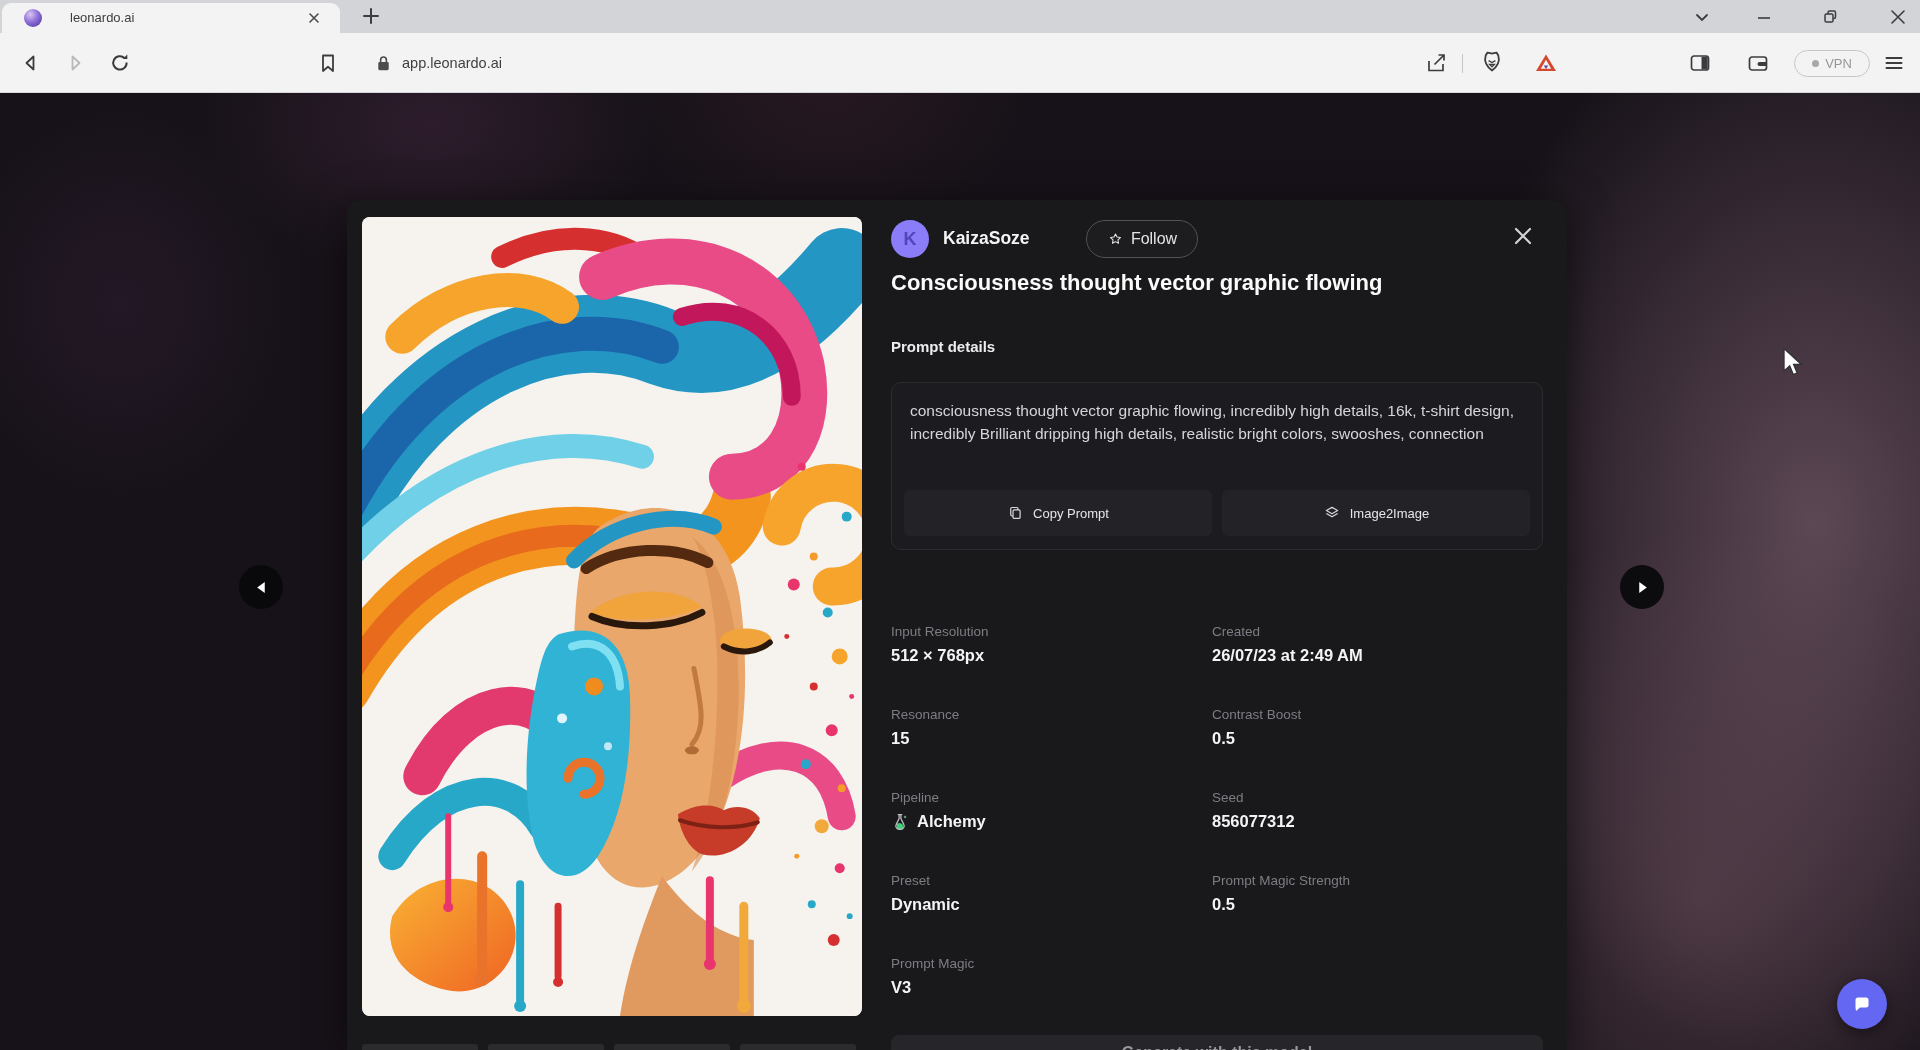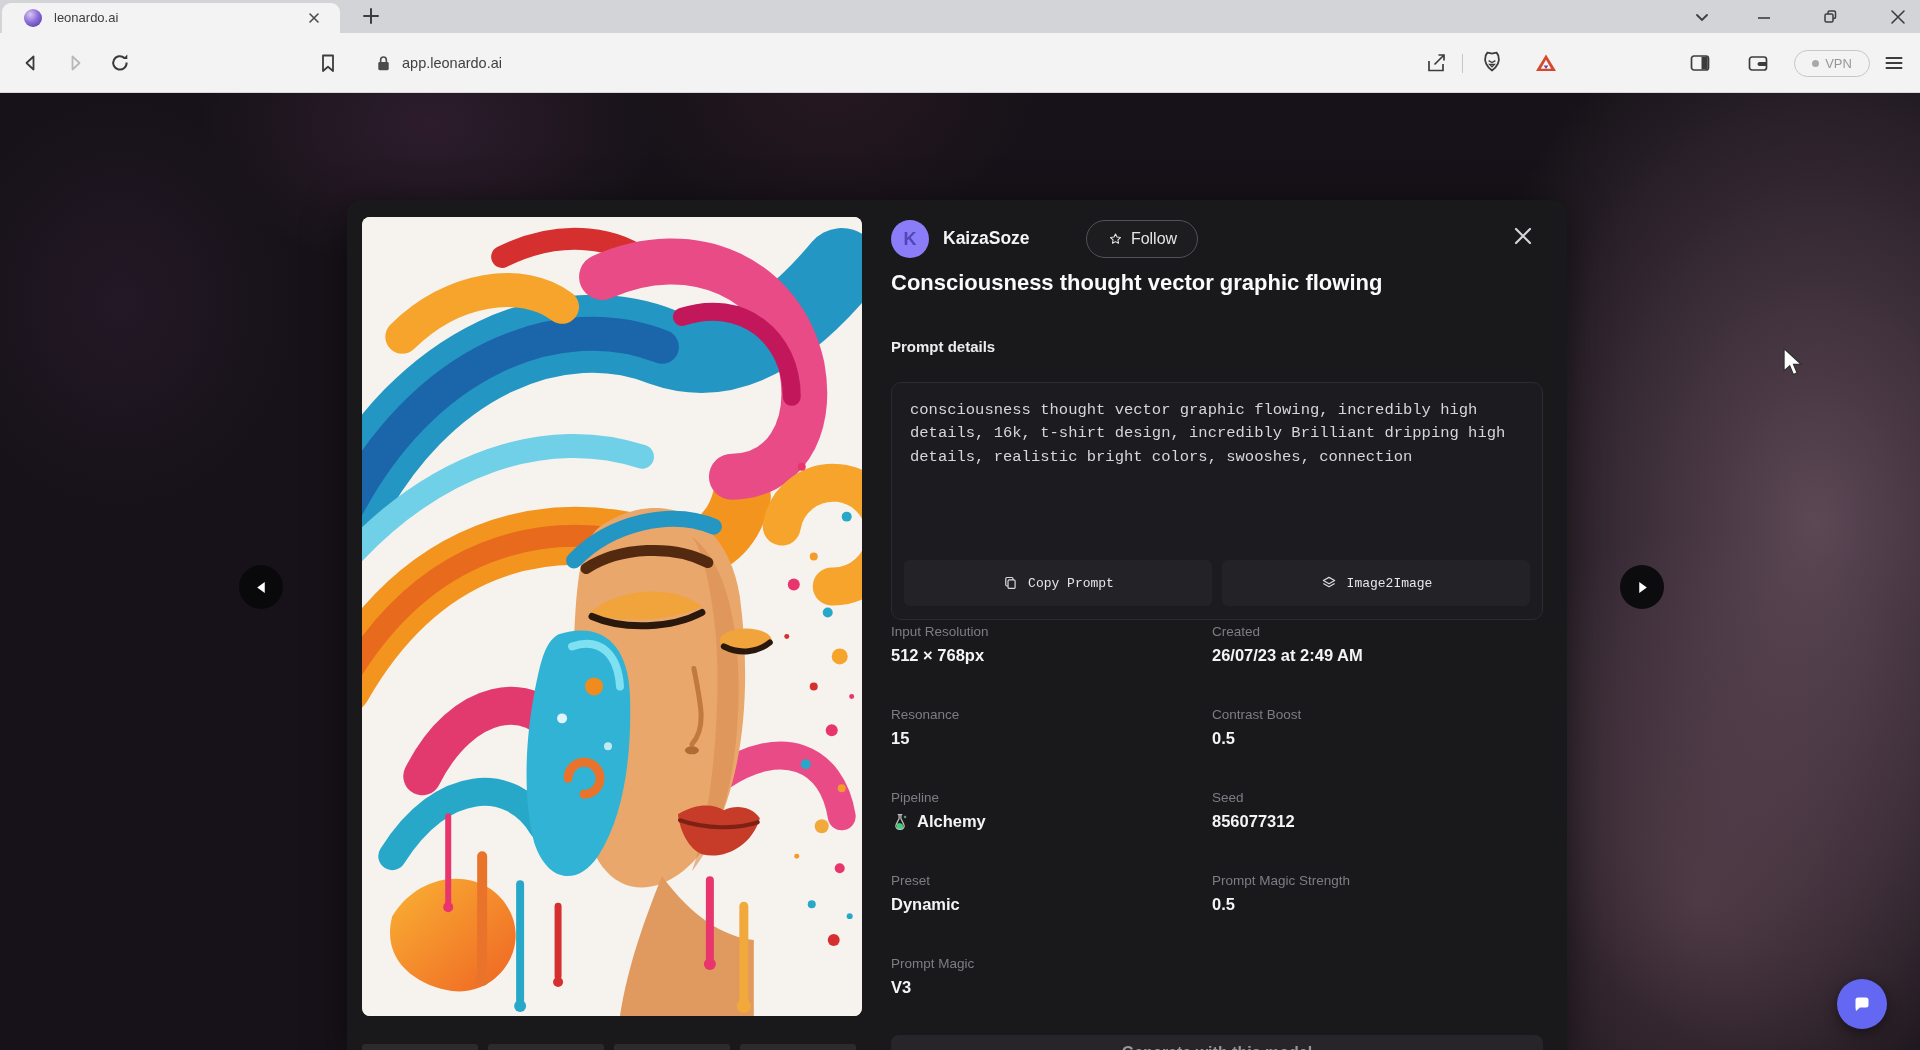--- a/index.html
+++ b/index.html
@@ -5,21 +5,21 @@
   * { margin:0; padding:0; box-sizing:border-box; }
   html,body { width:1920px; height:1050px; overflow:hidden; background:#171219;
     font-family:"Liberation Sans","DejaVu Sans",sans-serif; }
 
   
   .tabbar { position:absolute; left:0; top:0; width:1920px; height:33px; background:#d2d4d7; }
   .tab { position:absolute; left:2px; top:3px; width:338px; height:30px; background:#f4f3f4;
     border-radius:9px 9px 0 0; }
   .favicon { position:absolute; left:22px; top:6px; width:18px; height:18px; border-radius:50%;
     background:radial-gradient(circle at 35% 30%, #d9c8f2 0%, #8f6fd8 45%, #41309a 100%); }
-  .tab-title { position:absolute; left:52px; top:0; line-height:30px; font-size:13px; color:#3d3d3f; }
+  .tab-title { position:absolute; left:68px; top:0; line-height:30px; font-size:13px; color:#3d3d3f; }
   .tab-close { position:absolute; left:304px; top:7px; width:16px; height:16px; color:#4a4a4c; }
   .newtab { position:absolute; left:360px; top:5px; width:22px; height:22px; color:#3d3d3f; }
   .winbtn { position:absolute; top:5px; width:24px; height:24px; color:#3d3d3f; }
 
   .toolbar { position:absolute; left:0; top:33px; width:1920px; height:60px; background:#f4f3f4;
     border-bottom:1px solid #d8d8da; }
   .tool-ic { position:absolute; top:18px; width:24px; height:24px; }
   .addr-url { position:absolute; left:402px; top:0; line-height:60px; font-size:14.5px; color:#3f3f41; }
   .tb-div { position:absolute; left:1462px; top:21px; width:1px; height:19px; background:#c6c6c9; }
   .vpn-pill { position:absolute; left:1794px; top:17px; width:76px; height:27px; border:1.5px solid #c6c6c9;
@@ -48,22 +48,22 @@
     display:flex; align-items:center; justify-content:center; }
   .uname { position:absolute; left:596px; top:28px; font-size:17.5px; font-weight:600; color:#f4f4f5; }
   .follow { position:absolute; left:739px; top:20px; width:112px; height:38px; border:1px solid #52525b;
     border-radius:19px; background:rgba(255,255,255,.02); color:#e4e4e7; font-size:16px;
     display:flex; align-items:center; justify-content:center; gap:7px; }
   .modal-close { position:absolute; left:1163px; top:23px; width:26px; height:26px; color:#d4d4d8; }
 
   .mtitle { position:absolute; left:544px; top:70px; width:670px; font-size:22px; font-weight:bold; color:#fafafa; }
   .sect { position:absolute; left:544px; top:138px; font-size:15px; font-weight:bold; color:#ececee; }
 
-  .pbox { position:absolute; left:544px; top:182px; width:652px; height:238px; border:1px solid #2b2b30;
-    border-radius:10px; background:#1c1b1f;font-family:Liberation Mono, monospace; }
+  .pbox { position:absolute; left:544px; top:182px; width:652px; height:168px; border:1px solid #2b2b30;
+    border-radius:10px; background:#1c1b1f; }
   .ptext { padding:16px 18px 0 18px; font-size:15.5px; line-height:1.5; color:#d6d6da; }
   .pactions { position:absolute; left:12px; right:12px; bottom:13px; height:46px; display:flex; gap:10px; }
   .pbtn { flex:1; background:#232327; border-radius:6px; color:#e6e6e9; font-size:13px;
     display:flex; align-items:center; justify-content:center; gap:9px; }
 
   .dgrid { position:absolute; left:544px; top:424px; width:652px; display:grid;
     grid-template-columns:321px 331px; grid-auto-rows:83px; }
   .d-label { font-size:13.5px; color:#7d7d84; }
   .d-value { margin-top:7px; font-size:16.5px; font-weight:600; color:#f4f4f5;
     display:flex; align-items:center; gap:8px; }

